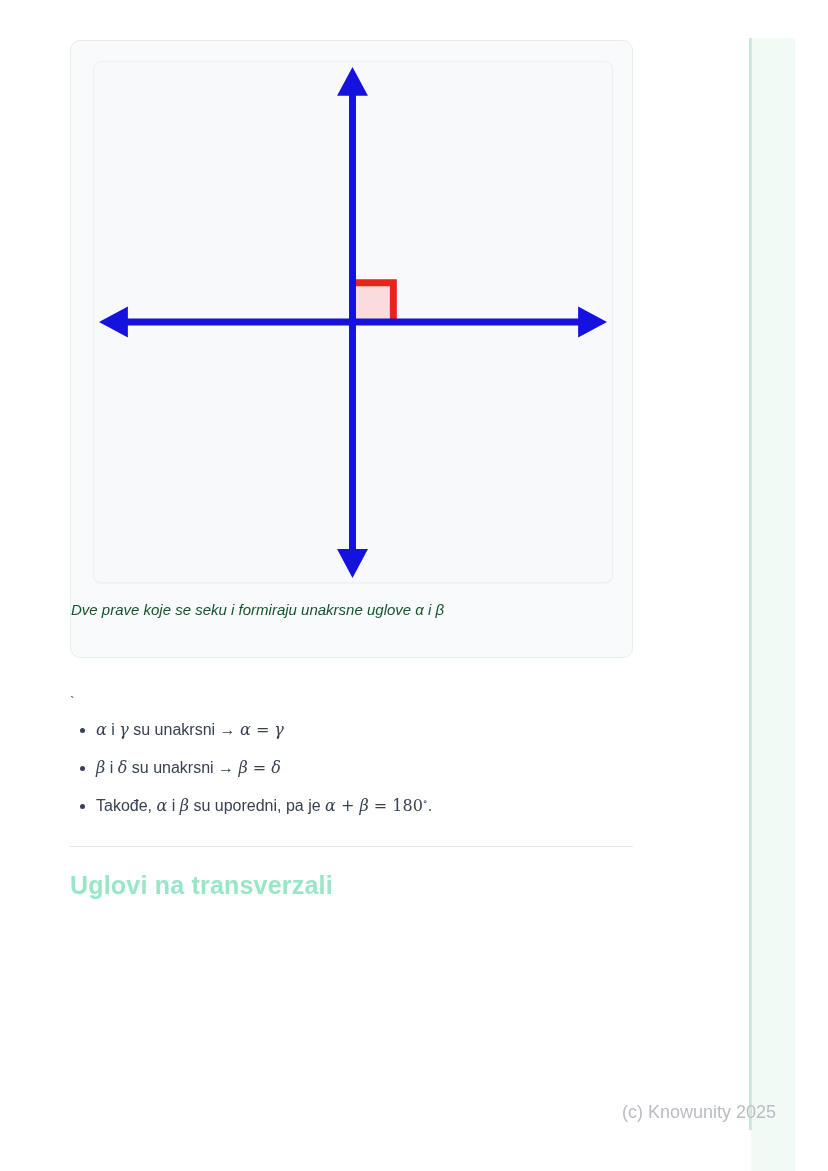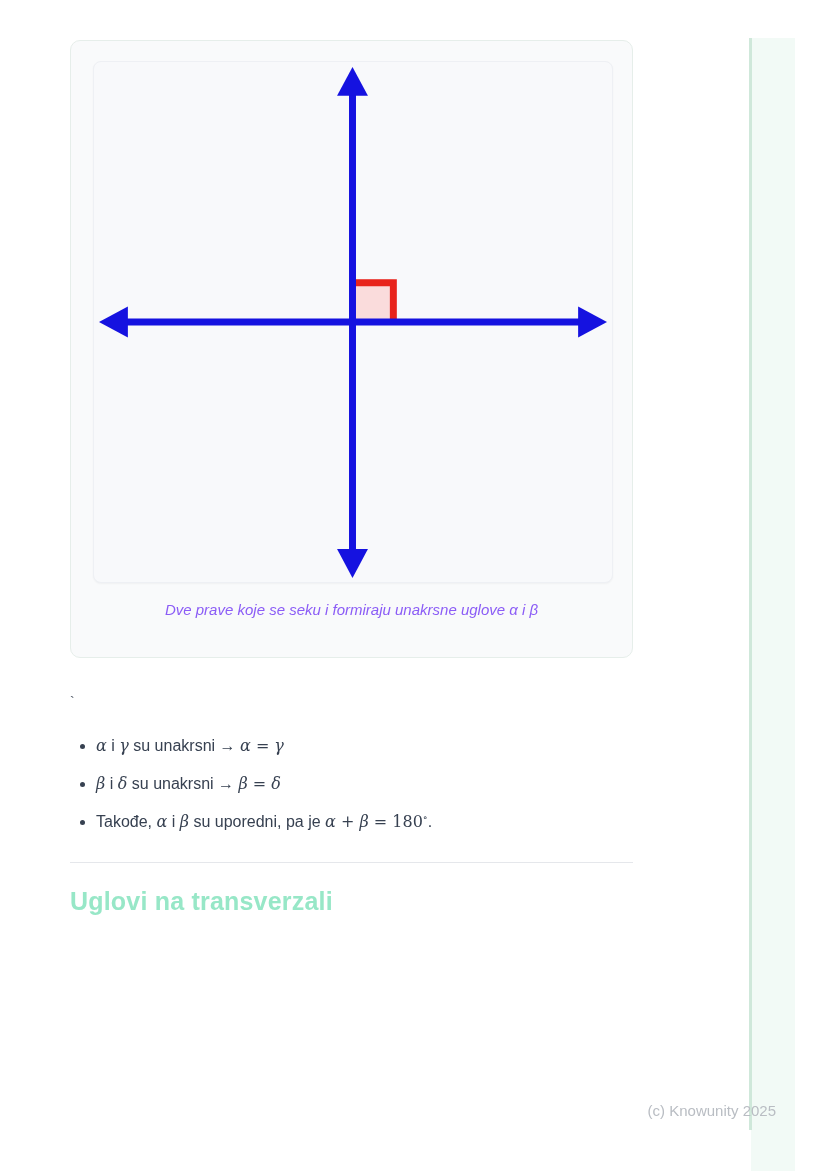--- a/index.html
+++ b/index.html
@@ -48,34 +48,33 @@
     width: 520px; height: 522px;
     background: #f8f9fb;
     border: 1px solid #eef0f4;
     border-radius: 8px;
     box-shadow: 0 1px 2px rgba(0,0,0,0.04);
     overflow: hidden;
   }
   .figure-panel svg { display: block; width: 100%; height: 100%; }
   .figure-caption {
     margin-top: 18px;
-    text-align: center;
     font-style: italic;
     font-size: 15px;
-    color: #8b5cf6;
+    color: #14532d;
   }
   
   .stray-tick {
     margin-top: 36px;
     font-size: 14px;
     color: #4b5563;
     height: 20px;
   }
   p.body-line { margin: 26px 0 0 0; font-size: 16px; line-height: 24px; }
-  ul.bullets { margin: 20px 0 0 0; padding: 0 0 0 26px; }
+  ul.bullets { margin: 4px 0 0 0; padding: 0 0 0 26px; }
   ul.bullets li { margin: 0 0 14px 0; font-size: 16px; line-height: 24px; color: #374151; }
   ul.bullets li:last-child { margin-bottom: 0; }
   h3.section-heading {
     margin: 26px 0 0 0;
     font-size: 19px;
     font-weight: 700;
     color: var(--accent_mint, #97e7c7);
   }
   p.body-line.tight { margin-top: 20px; }
   ul.bullets.single { margin-top: 18px; }
@@ -94,21 +93,21 @@
   }
   
   .seg-m { font-family: "DejaVu Serif", serif; font-style: italic; }
   .seg-n { font-family: "DejaVu Serif", serif; }
   sup.seg-s { font-family: "DejaVu Serif", serif; font-size: 0.62em; line-height: 0; }
   
   .footer-credit {
     position: absolute;
     top: 1102px;
     right: 52px;
-    font-size: 15px;
+    font-size: 18px;
     color: #b9bdc3;
     z-index: 3;
   }
 </style>
 </head>
 <body>
 
 <div class="side-wash"></div>
 <div class="side-line"></div>
 

